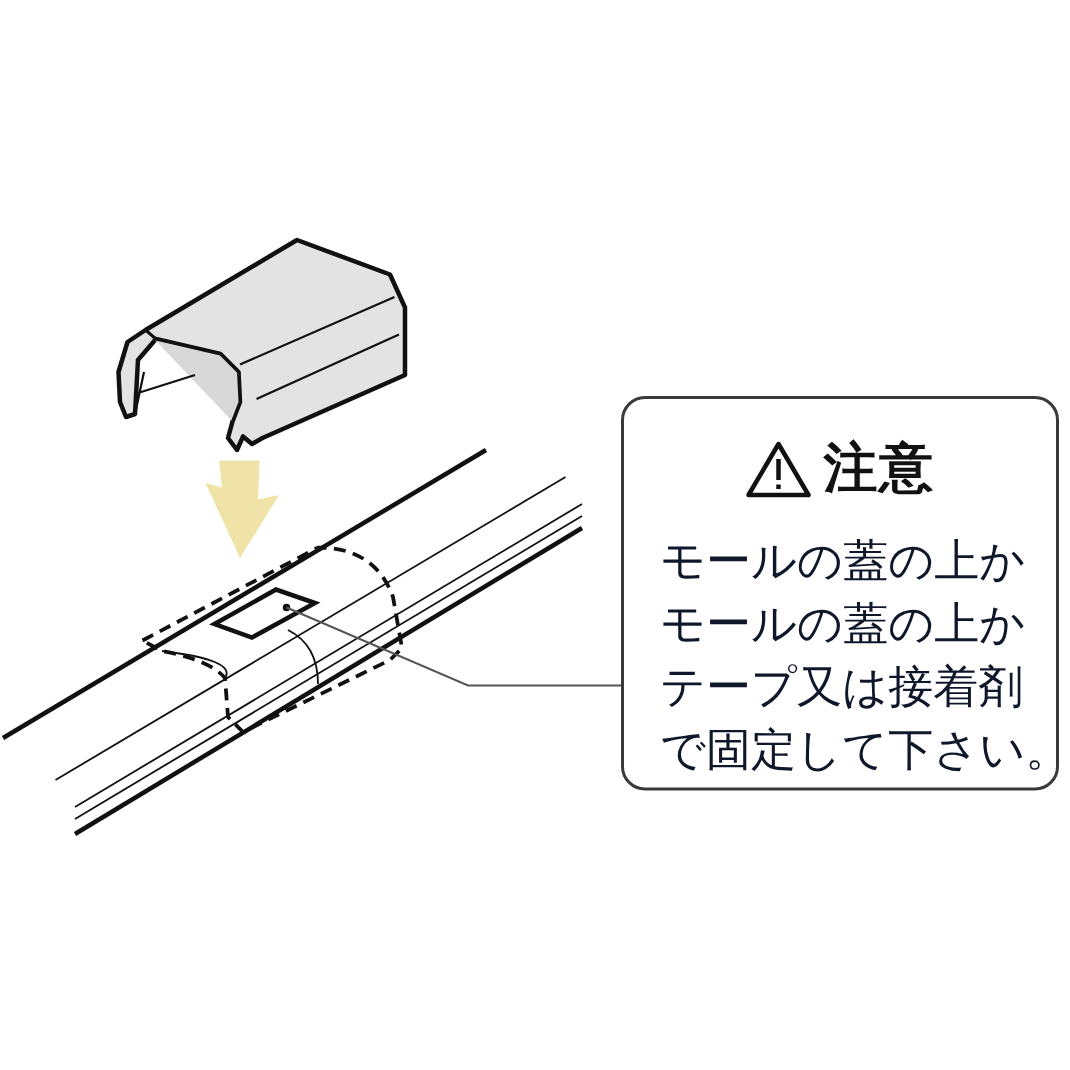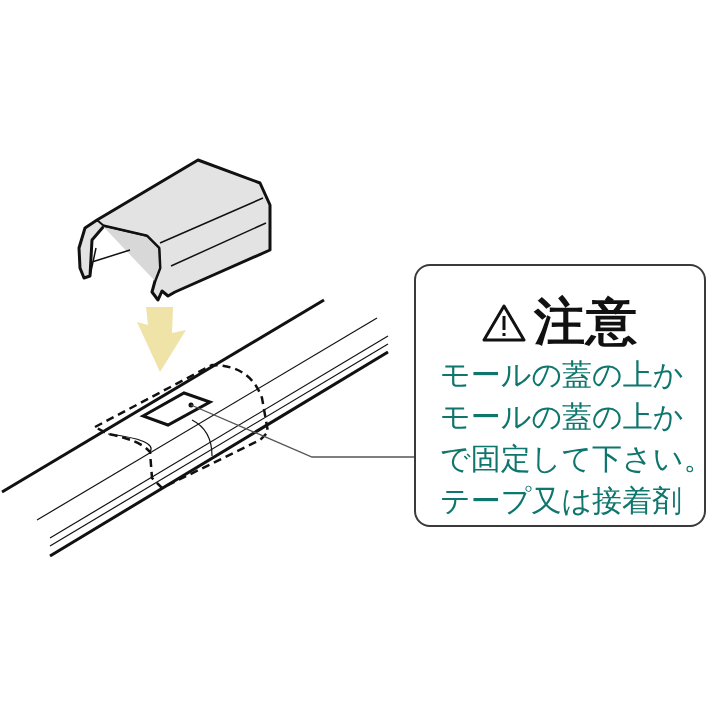--- a/index.html
+++ b/index.html
@@ -5,27 +5,27 @@
     html, body { margin: 0; padding: 0; background: #ffffff; }
     body { width: 713px; height: 713px; position: relative; overflow: hidden;
            font-family: "DejaVu Sans", sans-serif; }
     #illustration { position: absolute; left: 0; top: 0; width: 713px; height: 713px; }
     .caution-box {
       position: absolute; left: 414px; top: 264px; width: 292px; height: 263px;
       box-sizing: border-box; border: 2px solid #3a3a3a; border-radius: 16px; background: #fff;
     }
     .caution-title {
       position: absolute; left: 0; right: 0; top: 22px; text-align: center;
-      font-size: 51px; font-weight: bold; color: #111; letter-spacing: 1px;
+      font-size: 36px; font-weight: bold; color: #111; letter-spacing: 1px;
       display: flex; justify-content: center; align-items: center; gap: 8px;
     }
     .warn-icon { width: 44px; height: 40px; display: inline-block; }
     .caution-body {
       position: absolute; left: 24px; top: 88px; right: 10px;
-      font-size: 30px; line-height: 42px; color: #0f766e; white-space: nowrap;
+      font-size: 30px; line-height: 42px; color: #0f172a; white-space: nowrap;
     }
     .caution-line { display: block; }
   </style>
 </head>
 <body>
 
 <svg id="illustration" viewBox="0 0 713 713" xmlns="http://www.w3.org/2000/svg">
 
   <g stroke="#111" stroke-linejoin="round" fill="#e3e3e3">
     <path stroke-width="3" d="M198,160 L260,183 L270,205 L270,250 L175,292 L168,296 L162,291 L158,300 L152,292 L155,281 L160,268 L159,248 L147,236 L104,226 L92,240 L90,276 L84,278 L80,268 L79,248 L85,228 L97,220 Z"></path>
@@ -63,16 +63,16 @@
     <svg class="warn-icon" viewBox="0 0 44 40">
       <polygon points="22,3 42,37 2,37" fill="none" stroke="#111" stroke-width="3" stroke-linejoin="round"></polygon>
       <rect x="20.5" y="13" width="3" height="14" fill="#111"></rect>
       <rect x="20.5" y="30" width="3" height="3" fill="#111"></rect>
     </svg>
     <span>注意</span>
   </div>
   <div class="caution-body">
     <span class="caution-line">モールの蓋の上か</span>
     <span class="caution-line">モールの蓋の上か</span>
+    <span class="caution-line">テープ又は接着剤</span>
     <span class="caution-line">で固定して下さい。</span>
-    <span class="caution-line">テープ又は接着剤</span>
   </div>
 </div>
 
 </body></html>

